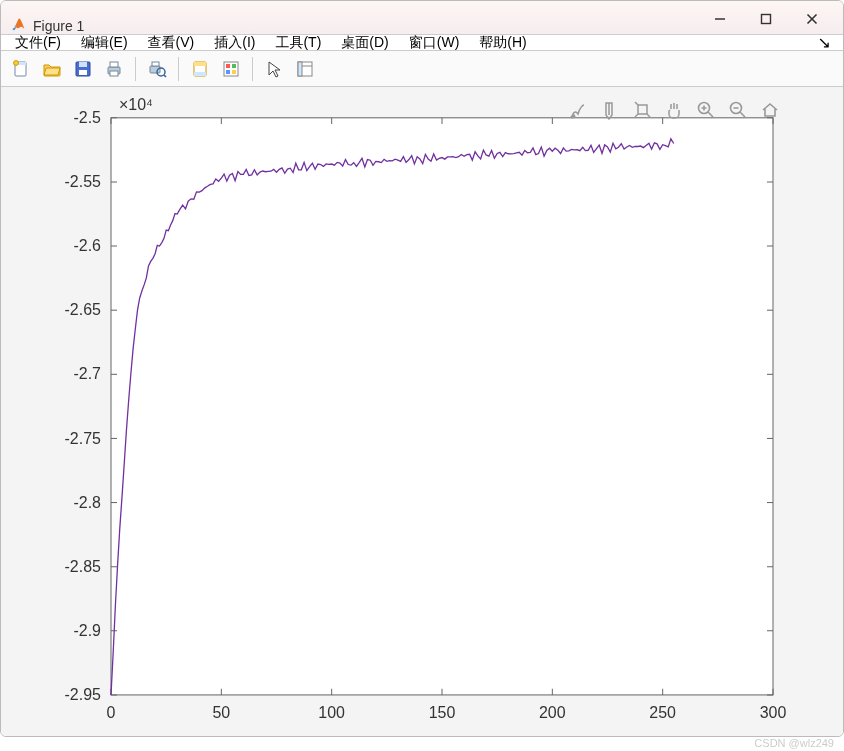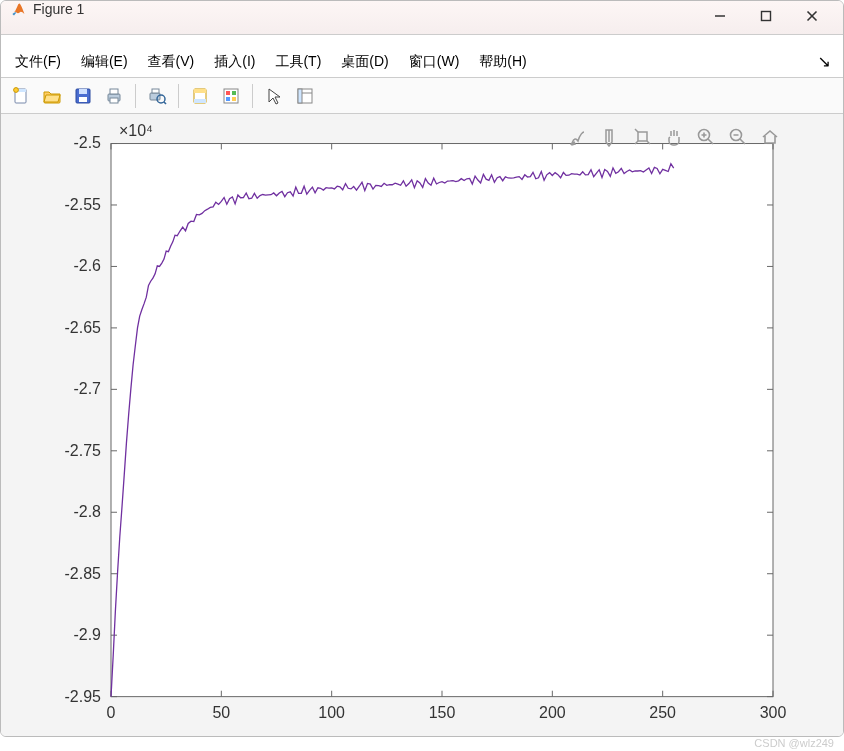--- a/index.html
+++ b/index.html
@@ -18,49 +18,48 @@
     border: 1px solid #bbb;
     border-radius: 6px;
     background: #fff;
     overflow: hidden;
     display:flex;
     flex-direction:column;
   }
   .titlebar {
     height: 34px;
     display:flex;
-    align-items:flex-start;
+    align-items:flex-end;
     padding: 0 8px;
     background: linear-gradient(#fdf6f5,#f6eeee);
     border-bottom: 1px solid #ccc;
   }
   .titlebar .app-icon {
     width:18px; height:18px; margin-right:6px;
     display:flex; align-items:center; justify-content:center;
   }
   .titlebar .title {
     flex:0 0 auto;
     color:#333;
   }
   .titlebar .spacer { flex:1; }
   .winbtn {
     width:46px; height:30px;
     display:flex; align-items:center; justify-content:center;
     color:#333;
     cursor:pointer;
   }
   .menubar {
-    height:32px;
+    height:16px;
     display:flex;
     align-items:center;
     padding: 0 6px;
     border-bottom:1px solid #ccc;
     background:#fff;
     gap:4px;
-    margin-top:11px;
   }
   .menuitem {
     padding: 3px 8px;
     cursor:pointer;
     white-space:nowrap;
   }
   .menubar .right { margin-left:auto; padding:0 6px; cursor:pointer; font-size:16px; user-select:none;}
   .toolbar {
     height:36px;
     display:flex;

